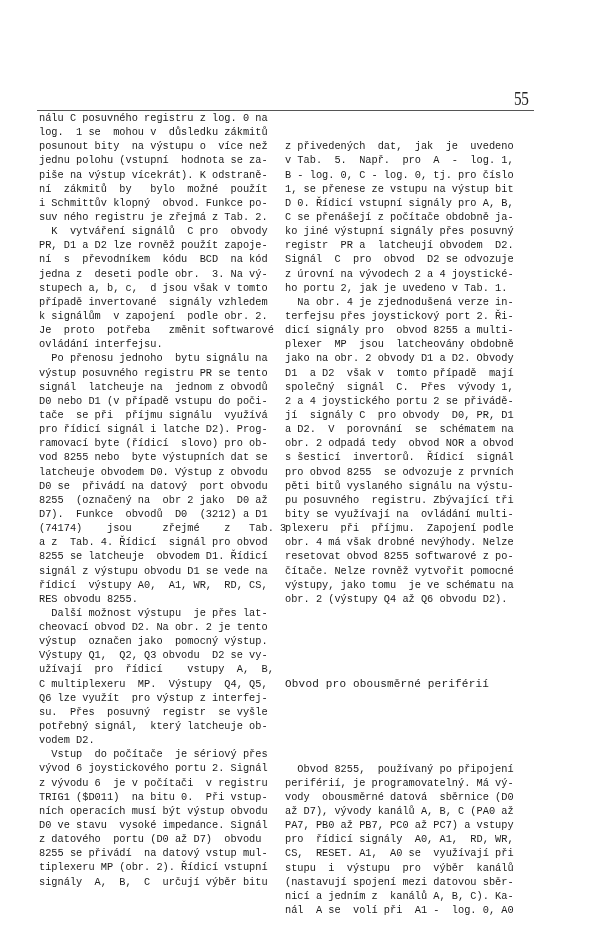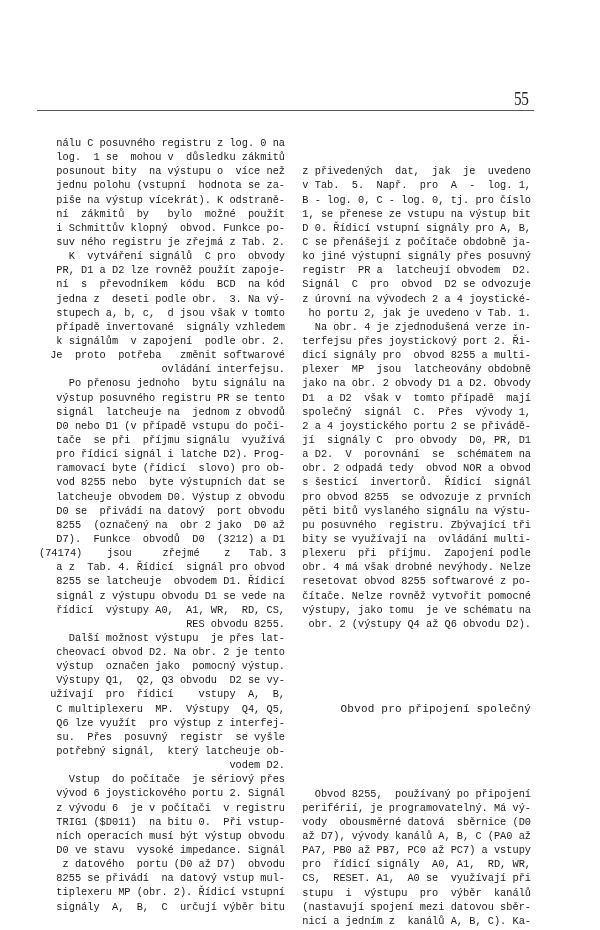--- a/index.html
+++ b/index.html
@@ -1,34 +1,34 @@
 <!DOCTYPE html>
 <html><head>
 <meta charset="utf-8">
 <style>
   html, body { margin:0; padding:0; }
   body { width:600px; height:930px; background:#ffffff; position:relative; overflow:hidden;
          font-family:"Liberation Mono", "DejaVu Sans Mono", monospace; color:#1a1a1a; }
   .page-number { position:absolute; left:514px; top:88px; font-family:"Liberation Serif", serif;
                  font-size:19px; color:#222; letter-spacing:-0.5px; transform:scaleX(0.8); transform-origin:left top; }
   .header-rule { position:absolute; left:37px; top:110px; width:497px; height:0; border-top:1px solid #555; }
-  .column { position:absolute; top:136px; width:246px; font-size:10.3px; line-height:14.15px; white-space:pre;text-align:right; }
+  .column { position:absolute; top:111px; width:246px; font-size:10.3px; line-height:14.15px; white-space:pre; }
   .col-left { left:39px; }
   .col-right { left:285px; }
   .line { display:block; height:14.15px; overflow:visible; }
   .heading { font-size:11px; letter-spacing:0.2px; }
   .blank { height:14.15px; }
 </style>
 </head>
 <body>
 
 <div class="page-number">55</div>
 <div class="header-rule"></div>
 
 <div class="column col-left" id="col-left"><div class="line">nálu C posuvného registru z log. 0 na</div><div class="line">log.  1 se  mohou v  důsledku zákmitů</div><div class="line">posunout bity  na výstupu o  více než</div><div class="line">jednu polohu (vstupní  hodnota se za-</div><div class="line">piše na výstup vícekrát). K odstraně-</div><div class="line">ní  zákmitů  by   bylo  možné  použít</div><div class="line">i Schmittův klopný  obvod. Funkce po-</div><div class="line">suv ného registru je zřejmá z Tab. 2.</div><div class="line">  K  vytváření signálů  C pro  obvody</div><div class="line">PR, D1 a D2 lze rovněž použít zapoje-</div><div class="line">ní  s  převodníkem  kódu  BCD  na kód</div><div class="line">jedna z  deseti podle obr.  3. Na vý-</div><div class="line">stupech a, b, c,  d jsou však v tomto</div><div class="line">případě invertované  signály vzhledem</div><div class="line">k signálům  v zapojení  podle obr. 2.</div><div class="line">Je  proto  potřeba   změnit softwarové</div><div class="line">ovládání interfejsu.</div><div class="line">  Po přenosu jednoho  bytu signálu na</div><div class="line">výstup posuvného registru PR se tento</div><div class="line">signál  latcheuje na  jednom z obvodů</div><div class="line">D0 nebo D1 (v případě vstupu do poči-</div><div class="line">tače  se při  příjmu signálu  využívá</div><div class="line">pro řídicí signál i latche D2). Prog-</div><div class="line">ramovací byte (řídicí  slovo) pro ob-</div><div class="line">vod 8255 nebo  byte výstupních dat se</div><div class="line">latcheuje obvodem D0. Výstup z obvodu</div><div class="line">D0 se  přivádí na datový  port obvodu</div><div class="line">8255  (označený na  obr 2 jako  D0 až</div><div class="line">D7).  Funkce  obvodů  D0  (3212) a D1</div><div class="line">(74174)    jsou     zřejmé    z   Tab. 3</div><div class="line">a z  Tab. 4. Řídicí  signál pro obvod</div><div class="line">8255 se latcheuje  obvodem D1. Řídicí</div><div class="line">signál z výstupu obvodu D1 se vede na</div><div class="line">řídicí  výstupy A0,  A1, WR,  RD, CS,</div><div class="line">RES obvodu 8255.</div><div class="line">  Další možnost výstupu  je přes lat-</div><div class="line">cheovací obvod D2. Na obr. 2 je tento</div><div class="line">výstup  označen jako  pomocný výstup.</div><div class="line">Výstupy Q1,  Q2, Q3 obvodu  D2 se vy-</div><div class="line">užívají  pro  řídicí    vstupy  A,  B,</div><div class="line">C multiplexeru  MP.  Výstupy  Q4, Q5,</div><div class="line">Q6 lze využít  pro výstup z interfej-</div><div class="line">su.  Přes  posuvný  registr  se vyšle</div><div class="line">potřebný signál,  který latcheuje ob-</div><div class="line">vodem D2.</div><div class="line">  Vstup  do počítače  je sériový přes</div><div class="line">vývod 6 joystickového portu 2. Signál</div><div class="line">z vývodu 6  je v počítači  v registru</div><div class="line">TRIG1 ($D011)  na bitu 0.  Při vstup-</div><div class="line">ních operacích musí být výstup obvodu</div><div class="line">D0 ve stavu  vysoké impedance. Signál</div><div class="line">z datového  portu (D0 až D7)  obvodu</div><div class="line">8255 se přivádí  na datový vstup mul-</div><div class="line">tiplexeru MP (obr. 2). Řídicí vstupní</div><div class="line">signály  A,  B,  C  určují výběr bitu</div></div>
 
 <div class="column col-right">
   <div id="right-before"><div class="line">z přivedených  dat,  jak  je  uvedeno</div><div class="line">v Tab.  5.  Např.  pro  A  -  log. 1,</div><div class="line">B - log. 0, C - log. 0, tj. pro číslo</div><div class="line">1, se přenese ze vstupu na výstup bit</div><div class="line">D 0. Řídicí vstupní signály pro A, B,</div><div class="line">C se přenášejí z počítače obdobně ja-</div><div class="line">ko jiné výstupní signály přes posuvný</div><div class="line">registr  PR a  latcheují obvodem  D2.</div><div class="line">Signál  C  pro  obvod  D2 se odvozuje</div><div class="line">z úrovní na vývodech 2 a 4 joystické-</div><div class="line">ho portu 2, jak je uvedeno v Tab. 1.</div><div class="line">  Na obr. 4 je zjednodušená verze in-</div><div class="line">terfejsu přes joystickový port 2. Ři-</div><div class="line">dicí signály pro  obvod 8255 a multi-</div><div class="line">plexer  MP  jsou  latcheovány obdobně</div><div class="line">jako na obr. 2 obvody D1 a D2. Obvody</div><div class="line">D1  a D2  však v  tomto případě  mají</div><div class="line">společný  signál  C.  Přes  vývody 1,</div><div class="line">2 a 4 joystického portu 2 se přivádě-</div><div class="line">jí  signály C  pro obvody  D0, PR, D1</div><div class="line">a D2.  V  porovnání  se  schématem na</div><div class="line">obr. 2 odpadá tedy  obvod NOR a obvod</div><div class="line">s šesticí  invertorů.  Řídicí  signál</div><div class="line">pro obvod 8255  se odvozuje z prvních</div><div class="line">pěti bitů vyslaného signálu na výstu-</div><div class="line">pu posuvného  registru. Zbývající tři</div><div class="line">bity se využívají na  ovládání multi-</div><div class="line">plexeru  při  příjmu.  Zapojení podle</div><div class="line">obr. 4 má však drobné nevýhody. Nelze</div><div class="line">resetovat obvod 8255 softwarové z po-</div><div class="line">čítače. Nelze rovněž vytvořit pomocné</div><div class="line">výstupy, jako tomu  je ve schématu na</div><div class="line">obr. 2 (výstupy Q4 až Q6 obvodu D2).</div></div>
   <div class="blank"></div>
-  <div class="line heading">Obvod pro připojení společný</div>
+  <div class="line heading">Obvod pro obousměrné periférií</div>
   <div class="blank"></div>
   <div id="right-after"><div class="line">  Obvod 8255,  používaný po připojení</div><div class="line">periférií, je programovatelný. Má vý-</div><div class="line">vody  obousměrné datová  sběrnice (D0</div><div class="line">až D7), vývody kanálů A, B, C (PA0 až</div><div class="line">PA7, PB0 až PB7, PC0 až PC7) a vstupy</div><div class="line">pro  řídicí signály  A0, A1,  RD, WR,</div><div class="line">CS,  RESET. A1,  A0 se  využívají při</div><div class="line">stupu  i  výstupu  pro  výběr  kanálů</div><div class="line">(nastavují spojení mezi datovou sběr-</div><div class="line">nicí a jedním z  kanálů A, B, C). Ka-</div><div class="line">nál  A se  volí při  A1 -  log. 0, A0</div></div>
 </div>
 
 </body></html>

